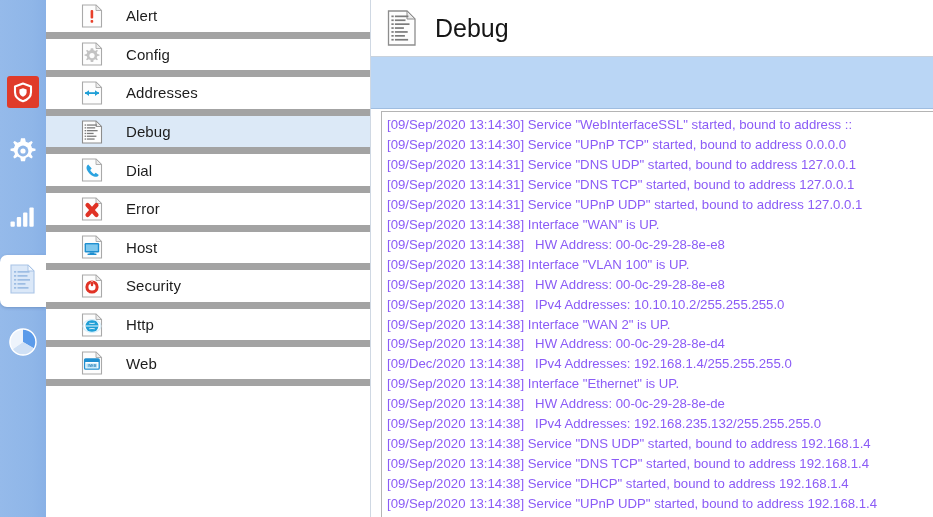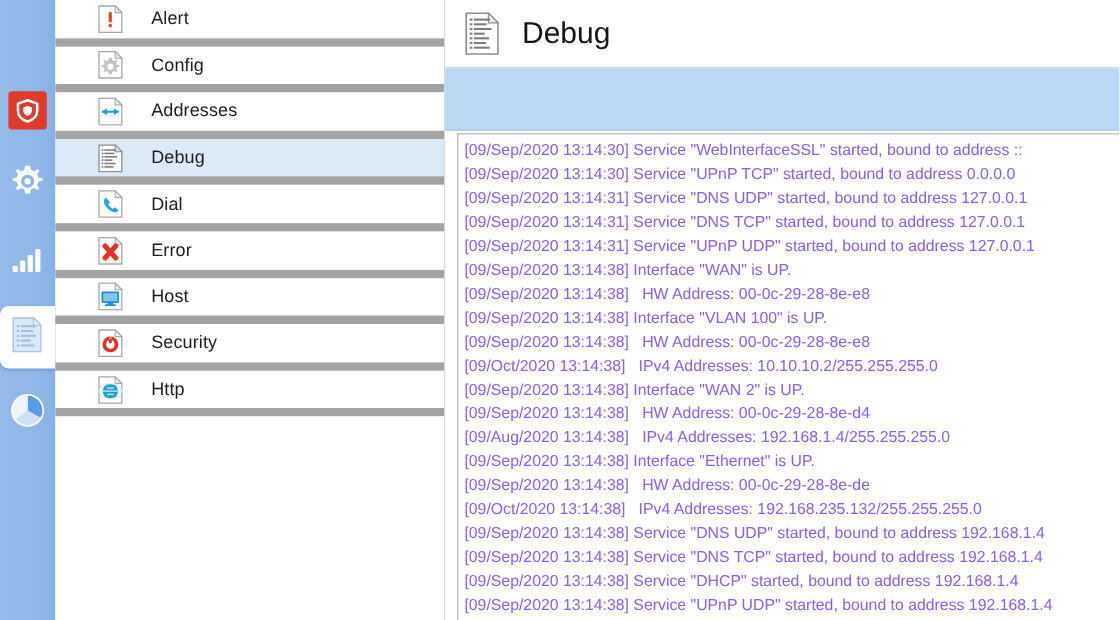--- a/index.html
+++ b/index.html
@@ -361,20 +361,33 @@
           <path d="M12 7.6 a9 6.4 0 0 0 0 12.8 a9 6.4 0 0 0 0 -12.8 Z" fill="none" stroke="#d8eefa" stroke-width="1.1"></path>
           <line x1="5.6" y1="14" x2="18.4" y2="14" stroke="#d8eefa" stroke-width="1.1"></line>
           <path d="M9.2 11.2 a14 14 0 0 0 5.6 0" fill="none" stroke="#d8eefa" stroke-width="1"></path>
           <path d="M9.2 16.8 a14 14 0 0 1 5.6 0" fill="none" stroke="#d8eefa" stroke-width="1"></path>
         </svg>
       </span>
       <span class="menu-label">Http</span>
     </div>
 
 
+    <div class="menu-item">
+      <span class="menu-icon">
+        <svg width="24" height="26" viewBox="0 0 24 26">
+          <path d="M2.5 2 H16 L21.5 7.5 V24 H2.5 Z" fill="#fdfdfd" stroke="#a9a9a9" stroke-width="1.1"></path>
+          <path d="M16 2 L21.5 7.5 H16 Z" fill="#ededed" stroke="#a9a9a9" stroke-width="0.9"></path>
+          <rect x="4.6" y="9" width="14.6" height="10.2" rx="1" fill="#ffffff" stroke="#1f8fd0" stroke-width="1.3"></rect>
+          <rect x="4.6" y="9" width="14.6" height="3" fill="#1f8fd0"></rect>
+          <rect x="6.4" y="13.6" width="10.8" height="4" fill="#a8dcf5"></rect>
+          <text x="12" y="17" font-size="3.6" text-anchor="middle" fill="#1f6fa8" font-family="Liberation Sans, sans-serif">WEB</text>
+        </svg>
+      </span>
+      <span class="menu-label">Web</span>
+    </div>
 
     <div id="menu-filler"></div>
   </div>
 
   <div id="content">
 
     <div id="content-header">
       <span id="header-icon">
         <svg width="34" height="40" viewBox="0 0 34 40">
           <path d="M3.5 3 H22 L30 11 V37 H3.5 Z" fill="#fdfdfd" stroke="#8d8d8d" stroke-width="1.3"></path>
@@ -406,27 +419,27 @@
       <div id="log-box">
         <div class="log-line">[09/Sep/2020 13:14:30] Service "WebInterfaceSSL" started, bound to address ::</div>
         <div class="log-line">[09/Sep/2020 13:14:30] Service "UPnP TCP" started, bound to address 0.0.0.0</div>
         <div class="log-line">[09/Sep/2020 13:14:31] Service "DNS UDP" started, bound to address 127.0.0.1</div>
         <div class="log-line">[09/Sep/2020 13:14:31] Service "DNS TCP" started, bound to address 127.0.0.1</div>
         <div class="log-line">[09/Sep/2020 13:14:31] Service "UPnP UDP" started, bound to address 127.0.0.1</div>
         <div class="log-line">[09/Sep/2020 13:14:38] Interface "WAN" is UP.</div>
         <div class="log-line">[09/Sep/2020 13:14:38]   HW Address: 00-0c-29-28-8e-e8</div>
         <div class="log-line">[09/Sep/2020 13:14:38] Interface "VLAN 100" is UP.</div>
         <div class="log-line">[09/Sep/2020 13:14:38]   HW Address: 00-0c-29-28-8e-e8</div>
-        <div class="log-line">[09/Oct/2020 13:14:38]   IPv4 Addresses: 10.10.10.2/255.255.255.0</div>
+        <div class="log-line">[09/Sep/2020 13:14:38]   IPv4 Addresses: 10.10.10.2/255.255.255.0</div>
         <div class="log-line">[09/Sep/2020 13:14:38] Interface "WAN 2" is UP.</div>
         <div class="log-line">[09/Sep/2020 13:14:38]   HW Address: 00-0c-29-28-8e-d4</div>
-        <div class="log-line">[09/Aug/2020 13:14:38]   IPv4 Addresses: 192.168.1.4/255.255.255.0</div>
+        <div class="log-line">[09/Dec/2020 13:14:38]   IPv4 Addresses: 192.168.1.4/255.255.255.0</div>
         <div class="log-line">[09/Sep/2020 13:14:38] Interface "Ethernet" is UP.</div>
         <div class="log-line">[09/Sep/2020 13:14:38]   HW Address: 00-0c-29-28-8e-de</div>
-        <div class="log-line">[09/Oct/2020 13:14:38]   IPv4 Addresses: 192.168.235.132/255.255.255.0</div>
+        <div class="log-line">[09/Sep/2020 13:14:38]   IPv4 Addresses: 192.168.235.132/255.255.255.0</div>
         <div class="log-line">[09/Sep/2020 13:14:38] Service "DNS UDP" started, bound to address 192.168.1.4</div>
         <div class="log-line">[09/Sep/2020 13:14:38] Service "DNS TCP" started, bound to address 192.168.1.4</div>
         <div class="log-line">[09/Sep/2020 13:14:38] Service "DHCP" started, bound to address 192.168.1.4</div>
         <div class="log-line">[09/Sep/2020 13:14:38] Service "UPnP UDP" started, bound to address 192.168.1.4</div>
       </div>
     </div>
 
   </div>
 </div>
 

